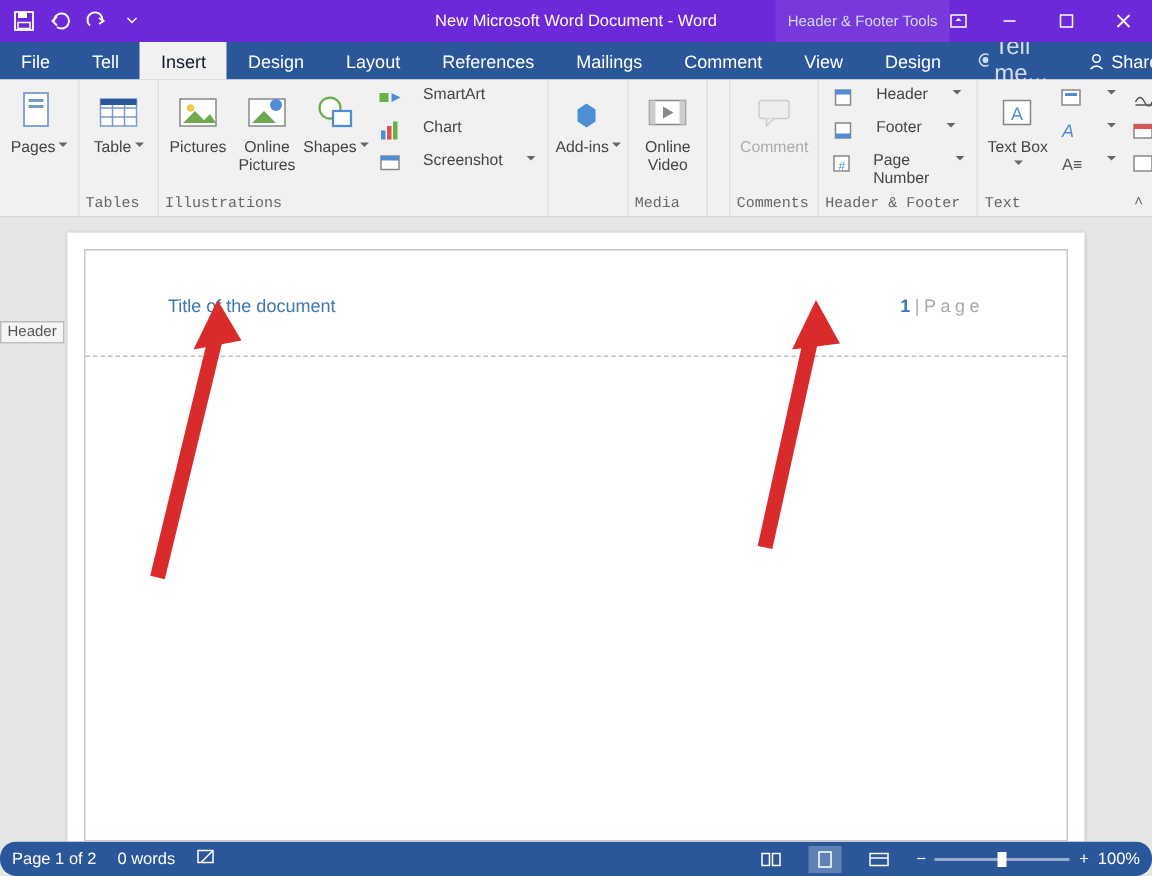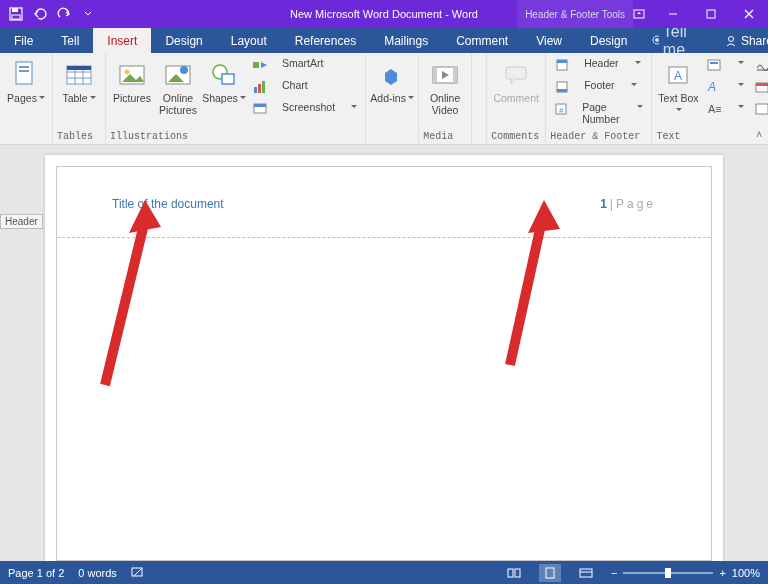--- a/index.html
+++ b/index.html
@@ -11,21 +11,21 @@
 .titlebar .qat-icon { width: 16px; height: 16px; display: flex; align-items: center; justify-content: center; cursor: pointer; }
 .titlebar .title { position: absolute; left: 50%; transform: translateX(-50%); white-space: nowrap; }
 .titlebar .contextual { position: absolute; right: 135px; font-size: 10px; color: #d0dced; background: rgba(255,255,255,0.08); padding: 2px 8px; height: 28px; display: flex; align-items: center; }
 .titlebar .wincontrols { position: absolute; right: 0; display: flex; }
 .titlebar .wincontrols div { width: 38px; height: 28px; display: flex; align-items: center; justify-content: center; cursor: pointer; }
 .titlebar .wincontrols .rib-opt { width: 30px; }
 
 
 .tabstrip { height: 25px; background: #2b579a; display: flex; color: #fff; font-size: 12px; }
 .tab { padding: 0 14px; display: flex; align-items: center; cursor: pointer; }
-.tab.active { background: #f1f1f1; color: #b91c1c; }
+.tab.active { background: #f1f1f1; color: #0f172a; }
 .tab.contextual { color: #fff; }
 .tabstrip .spacer { flex: 1; }
 .tabstrip .tellme { display: flex; align-items: center; gap: 4px; padding: 0 10px; color: #d0dced; font-size: 16px; }
 .tabstrip .share { display: flex; align-items: center; gap: 4px; padding: 0 12px; cursor: pointer; }
 
 
 .ribbon { height: 92px; background: #f1f1f1; border-bottom: 1px solid #d4d4d4; display: flex; position: relative; }
 .group { display: flex; flex-direction: column; border-right: 1px solid #e0e0e0; padding: 2px 4px 0; }
 .group-body { display: flex; flex: 1; align-items: flex-start; gap: 2px; }
 .group-label { font-size: 10px; color: #666; text-align: left; padding: 1px 0 2px; font-family: Liberation Mono, monospace; }
@@ -45,21 +45,21 @@
 .page { position: absolute; left: 45px; right: 45px; top: 10px; bottom: 0; background: #fff; box-shadow: 0 0 3px rgba(0,0,0,0.2); }
 .page-inner { position: absolute; left: 11px; right: 11px; top: 11px; bottom: 0; border: 1px solid #c9c9c9; }
 .header-area { position: absolute; top: 30px; left: 55px; right: 55px; display: flex; justify-content: space-between; font-size: 12px; color: #3a77b3; }
 .header-rule { position: absolute; top: 70px; left: 0; right: 0; border-top: 1px dashed #bdbdbd; }
 .header-tag { position: absolute; left: 0; top: 70px; transform: translateY(-1px); background: #f5f5f5; border: 1px solid #bbb; font-size: 10px; padding: 1px 4px; color: #555; }
 .pagenum .sep { color: #aaa; margin: 0 3px; }
 .pagenum .txt { color: #aaa; letter-spacing: 3px; }
 .arrow { position: absolute; pointer-events: none; }
 
 
-.statusbar { height: 23px; background: #2b579a; color: #fff; display: flex; align-items: center; font-size: 11px; padding: 0 8px; gap: 14px; }
+.statusbar { height: 23px; background: #2b579a; color: #fff; display: flex; align-items: center; font-size: 11px; padding: 0 8px; gap: 14px; border-radius: 11px; }
 .statusbar .spacer { flex: 1; }
 .viewbtn { width: 22px; height: 18px; display: flex; align-items: center; justify-content: center; cursor: pointer; }
 .viewbtn.active { background: rgba(255,255,255,0.25); }
 .zoom { display: flex; align-items: center; gap: 6px; }
 .zoom-track { width: 90px; height: 2px; background: rgba(255,255,255,0.5); position: relative; }
 .zoom-thumb { position: absolute; width: 6px; height: 10px; background: #fff; top: -4px; left: 42px; }
 </style>
 </head>
 <body>
 

